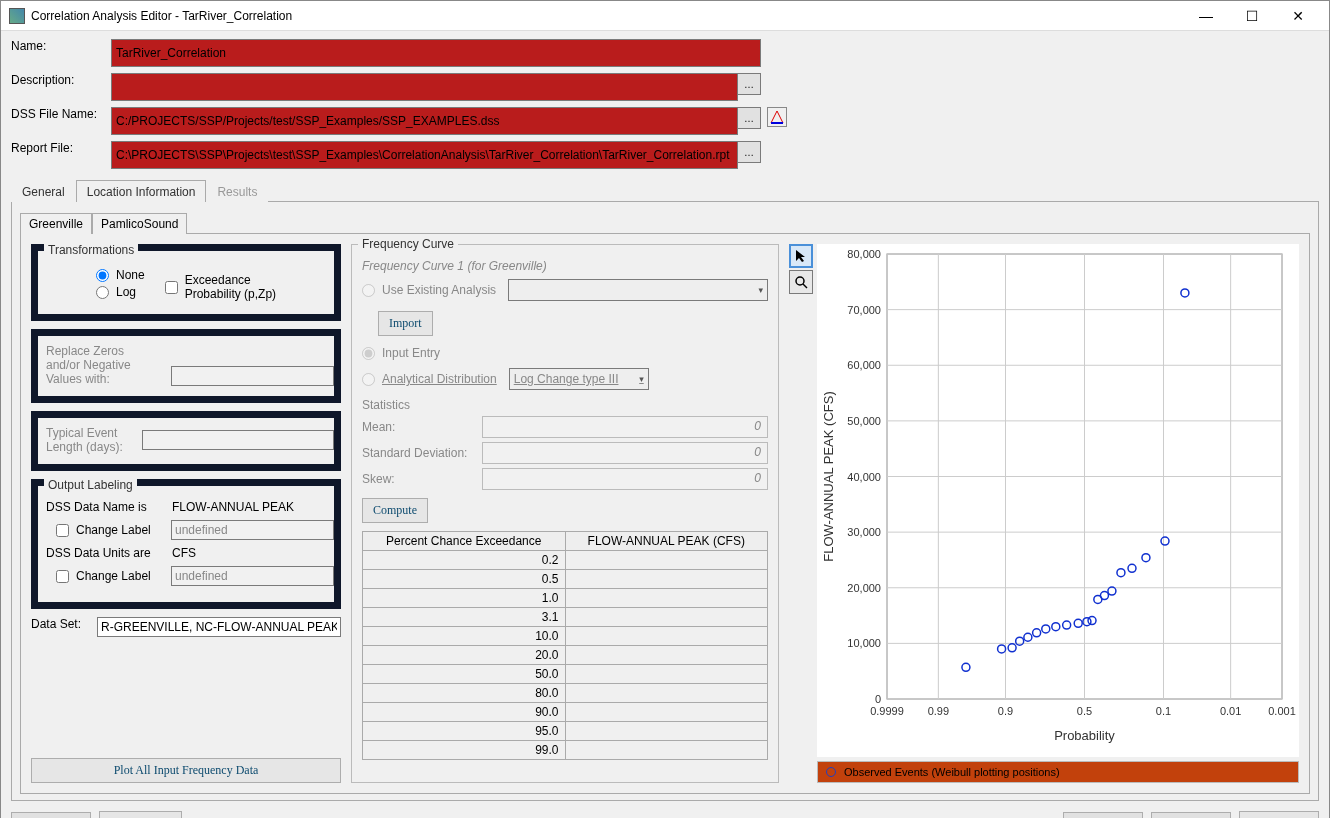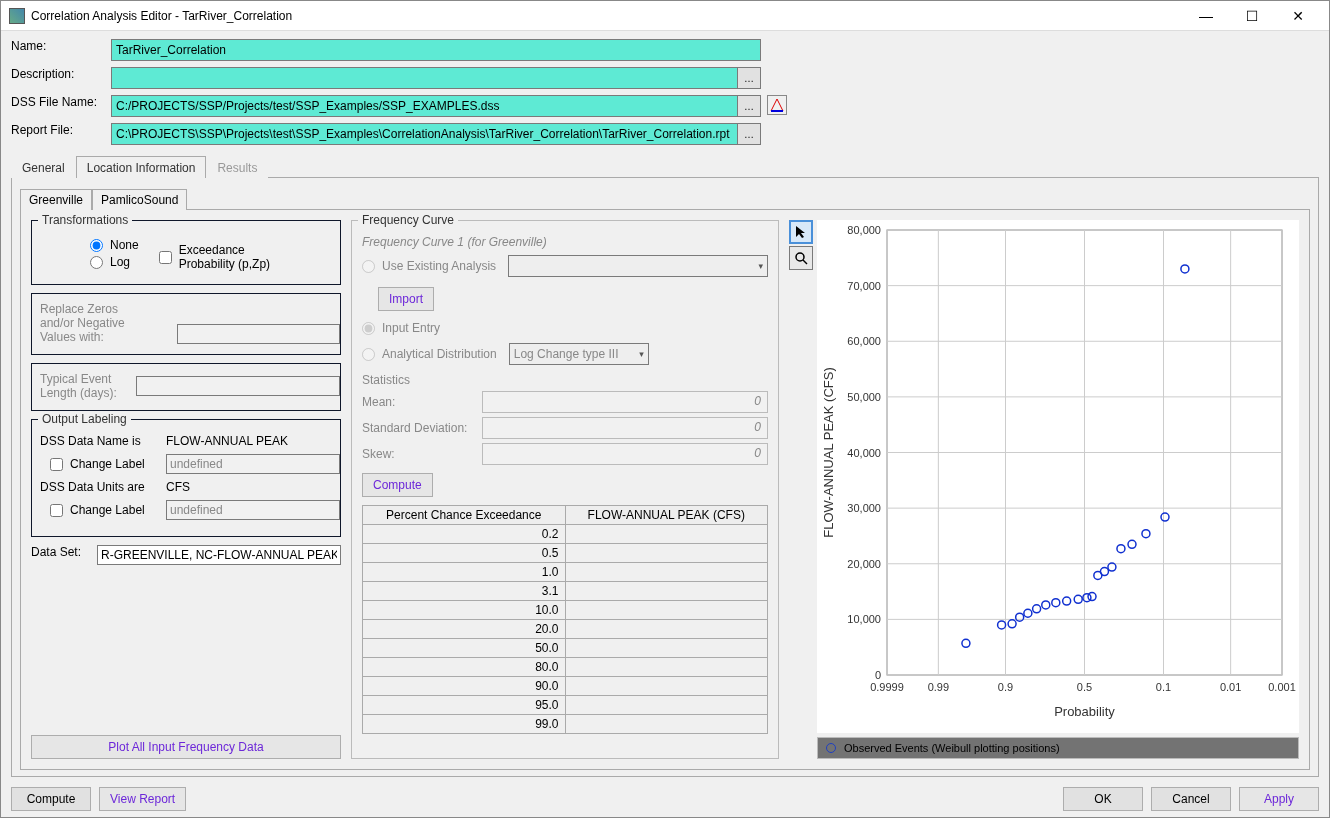--- a/index.html
+++ b/index.html
@@ -5,60 +5,60 @@
 * { box-sizing: border-box; margin: 0; padding: 0; font-family: "Segoe UI", Tahoma, sans-serif; }
 body { background: #f0f0f0; width: 1330px; height: 818px; overflow: hidden; font-size: 12px; color: #000; }
 .window { background: #fff; border: 1px solid #888; width: 1330px; height: 818px; display: flex; flex-direction: column; }
 .titlebar { height: 30px; display: flex; align-items: center; padding: 0 8px; border-bottom: 1px solid #ddd; background:#fff; }
 .titlebar .app-icon { width:16px; height:16px; margin-right:6px; background: linear-gradient(45deg,#6a8,#48a); border:1px solid #555; }
 .titlebar .title { flex:1; font-size:12px; }
 .win-btn { width:46px; height:30px; display:flex; align-items:center; justify-content:center; font-size:14px; }
 .content { flex:1; background:#f0f0f0; padding:8px 10px 4px 10px; display:flex; flex-direction:column; }
 .form-row { display:flex; margin-bottom:6px; }
 .form-row .lbl { width:100px; font-size:12px; }
-.text-input { flex:1; height:22px; border:1px solid #7a7a7a; background:#5eead4; padding:2px 4px; font-size:12px; }
+.text-input { flex:1; height:28px; border:1px solid #7a7a7a; background:#b91c1c; padding:2px 4px; font-size:12px; }
 .text-input.short { flex: 0 0 650px; }
 .browse-btn { width:24px; height:22px; border:1px solid #7a7a7a; background:#e1e1e1; display:flex; align-items:center;justify-content:center; margin-left:-1px; font-size:10px;}
 .icon-box { width:20px;height:20px;margin-left:6px;border:1px solid #888;display:flex;align-items:center;justify-content:center; }
 .tabs { display:flex; border-bottom:1px solid #aaa; margin-top:4px; }
 .tab { padding:4px 10px 3px 10px; border:1px solid transparent; border-bottom:none; font-size:12px; color:#333; position:relative; top:1px; background:#f0f0f0;}
 .tab.active { background:#f0f0f0; border-color:#aaa;  }
 .tab.disabled { color:#999; }
 .inner-panel { border:1px solid #aaa; border-top:none; flex:1; padding:6px 8px; display:flex; flex-direction:column; }
 .subtabs { display:flex; margin-top:4px; }
 .subtab { padding:3px 8px; border:1px solid #aaa; border-bottom:none; background:#f0f0f0; font-size:12px; position:relative; top:1px;}
 .subtab.active { background:#f0f0f0; }
 .subtab-content { border:1px solid #aaa; flex:1; padding:10px; display:flex; gap:10px; }
 .left-col { width:310px; display:flex; flex-direction:column; gap:8px; }
-.fieldset { border:1px solid #0f172a; padding:8px 0 10px 8px; position:relative; }
+.fieldset { border:7px solid #0f172a; padding:8px 0 10px 8px; position:relative; }
 .fieldset .legend { position:absolute; top:-8px; left:6px; background:#f0f0f0; padding:0 4px; font-size:12px; color:#333;}
 .radio-row, .check-row { display:flex; align-items:center; gap:4px; font-size:12px; margin:3px 0;}
 .btn { background:#e1e1e1; border:1px solid #adadad; padding:4px 10px; font-size:12px; }
-.btn.disabled { color:#6d28d9; background:#e6e6e6; }
+.btn.disabled { color:#0c4a6e; background:#e6e6e6;font-family:Liberation Serif, serif; }
 .mini-input { height:20px; border:1px solid #7a7a7a; background:#fff; padding:1px 3px; font-size:12px; }
 .greyed { color:#888; }
 .mid-col { flex:1; display:flex; flex-direction:column; }
 .freq-fieldset { border:1px solid #bbb; flex:1; padding:8px 10px; position:relative; }
 .freq-fieldset .legend { position:absolute; top:-8px; left:6px; background:#f0f0f0; padding:0 4px; font-size:12px; color:#333;}
 .select { height:22px; border:1px solid #7a7a7a; background:#eee; padding:0 4px; font-size:12px; display:flex;align-items:center;justify-content:space-between; min-width:140px;}
 .select .arrow { font-size:9px; color:#555; margin-left:6px;}
 .stat-row { display:flex; align-items:center; margin:4px 0; }
 .stat-row .slbl { width:120px; font-size:12px; color:#888;}
 .stat-input { flex:1; height:22px; border:1px solid #bbb; background:#f1f1f1; text-align:right; padding:2px 6px; color:#888; font-style:italic;}
 .table { border:1px solid #888; margin-top:6px; font-size:12px; }
 .table th, .table td { border:1px solid #aaa; padding:2px 6px; text-align:right; height:17px;}
 .table th { background:#eee; font-weight:normal; text-align:center; }
 .table { border-collapse:collapse; width:100%; }
 .right-col { width:510px; display:flex; gap:4px; }
 .tool-col { width:24px; display:flex; flex-direction:column; gap:2px; }
 .tool-btn { width:24px;height:24px;border:1px solid #7a7a7a;display:flex;align-items:center;justify-content:center;font-size:14px;background:#e8e8e8;}
 .tool-btn.active { border:2px solid #4a90d9; background:#d8e8f8;}
 .chart-wrap { flex:1; display:flex; flex-direction:column; }
 .chart-area { flex:1; position:relative; background:#fff; }
-.legend-box { border:1px solid #bbb; background:#737373; padding:4px 8px; font-size:11px; display:flex; align-items:center; gap:8px; margin-top:4px;}
+.legend-box { border:1px solid #bbb; background:#c2410c; padding:4px 8px; font-size:11px; display:flex; align-items:center; gap:8px; margin-top:4px;}
 .legend-mark { width:10px;height:10px;border:1.5px solid #2040c0;border-radius:50%;display:inline-block;}
 .footer { padding:6px 10px; display:flex; align-items:center; gap:8px; background:#f0f0f0; border-top:0; }
 .footer .spacer { flex:1; }
 .footer .btn { min-width:80px; text-align:center; }
 svg text { font-size:11px; fill:#333; }
 .axis-label { font-size:13px; }
 .data-pt { fill:none; stroke:#1030d0; stroke-width:1.5; }
 input[type=radio],input[type=checkbox]{ margin:0 3px 0 0;}
 </style>
 </head>
@@ -198,21 +198,21 @@
                   <span class="arrow">▾</span>
                 </div>
             </div>
             <div style="margin:10px 0 10px 16px;">
               <button class="btn disabled" disabled="">Import</button>
             </div>
             <div class="radio-row greyed">
                 <input type="radio" disabled="" checked="" style="">
                 <span>Input Entry</span>
               </div>
-            <div class="radio-row greyed" style="margin-top:8px;">
+            <div class="radio-row greyed" style="margin-top:8px;text-decoration:underline;">
                 <input type="radio" disabled="" style="">
                 <span>Analytical Distribution</span>
               <div class="select" style="margin-left:8px;">
                   <span>Log Change type III</span>
                   <span class="arrow">▾</span>
                 </div>
             </div>
             <div class="greyed" style="margin:8px 0 4px 0;">Statistics</div>
             <div class="stat-row">
                 <div class="slbl">Mean:</div>

